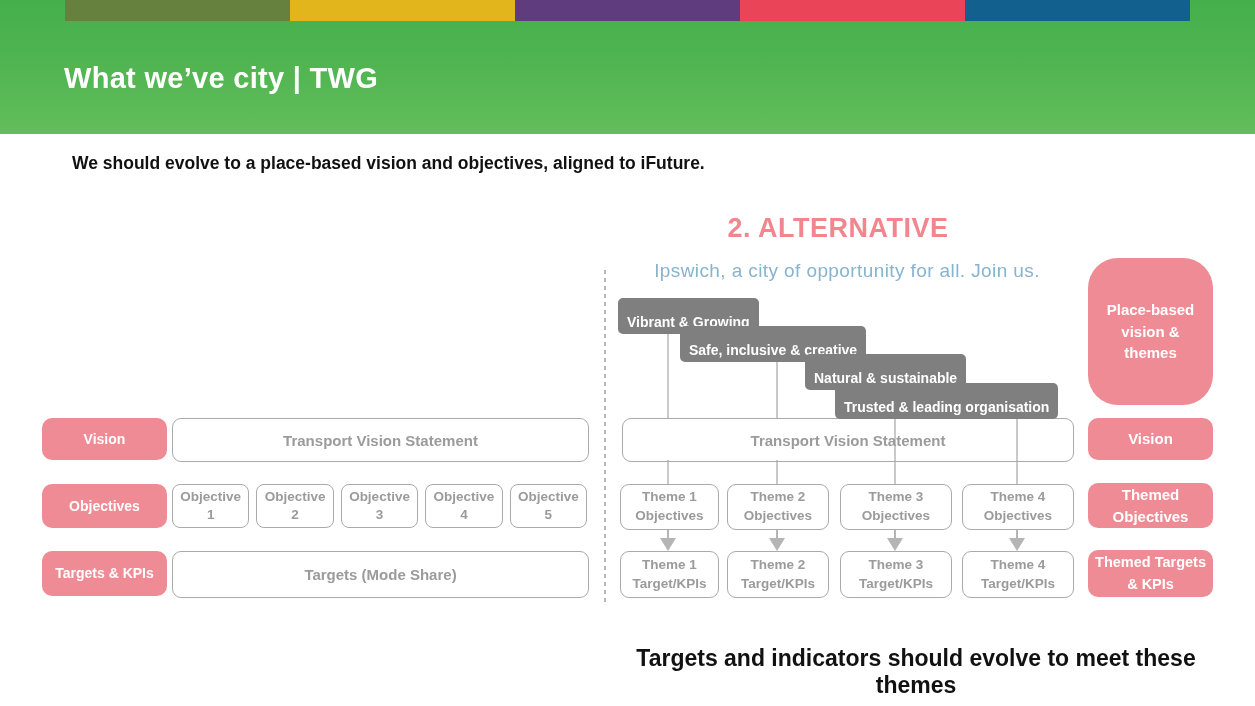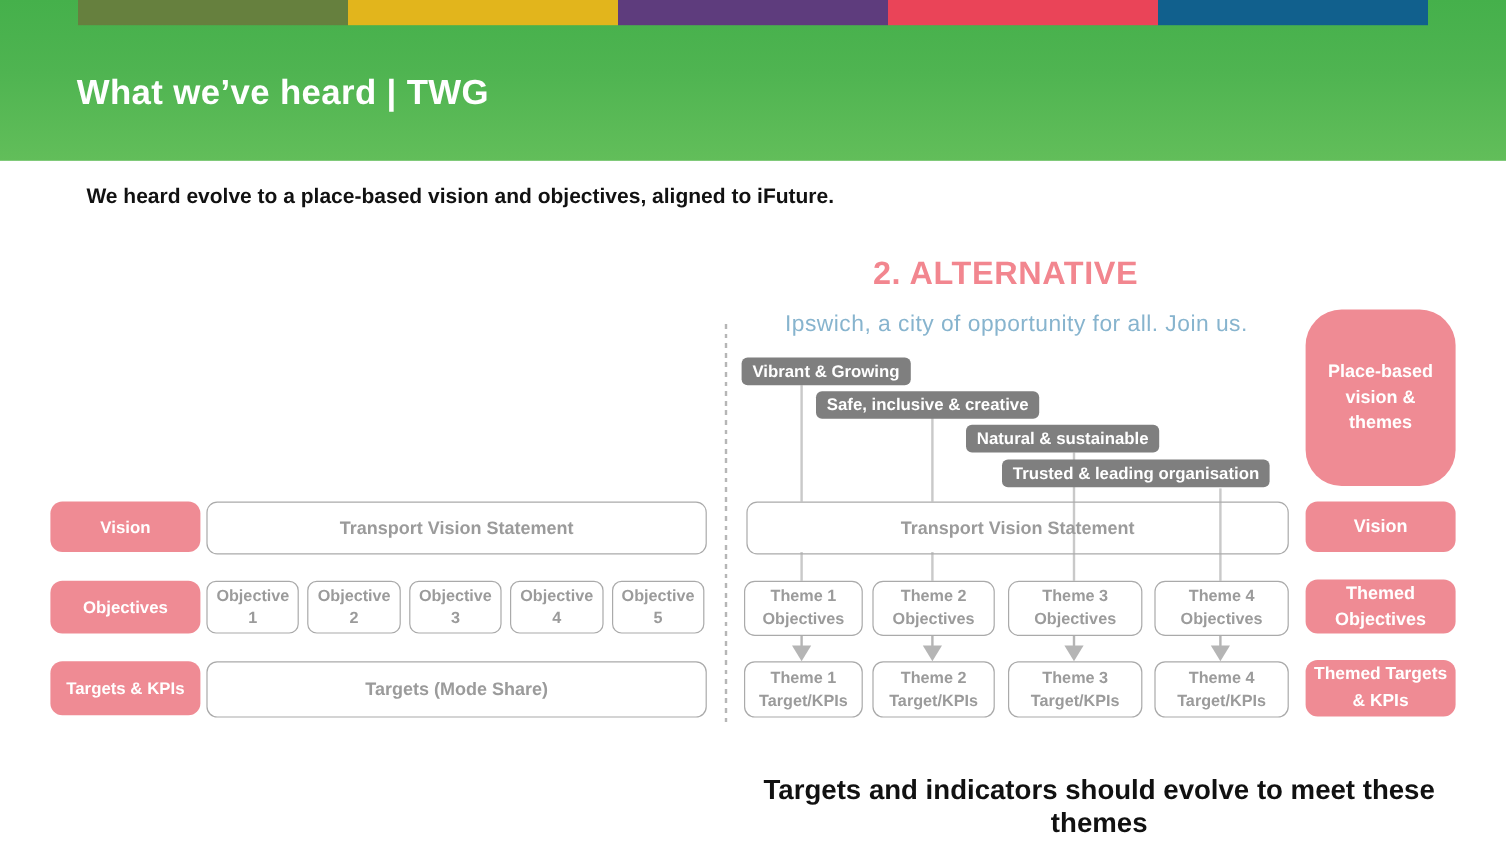--- a/index.html
+++ b/index.html
@@ -30,21 +30,21 @@
   .alt-heading{left:685px;top:213px;width:306px;}
 
   
   .divider{position:absolute;left:604px;top:270px;width:2px;height:332px;
            background:repeating-linear-gradient(180deg,#b6b6b6 0 4px,transparent 4px 8px);}
   .quote{position:absolute;left:622px;top:260px;width:450px;text-align:center;
          font-size:19px;color:#87b4ce;letter-spacing:0.4px;}
 
   
   .theme-pill{position:absolute;background:#7f7f7f;color:#fff;font-weight:bold;font-size:14px;
-              padding:3px 9px 4px;border-radius:5px;white-space:nowrap;z-index:3;}
+              padding:16px 9px 4px;border-radius:5px;white-space:nowrap;z-index:3;}
   .tp1{left:618px;top:298px;} .tp2{left:680px;top:326px;}
   .tp3{left:805px;top:354px;} .tp4{left:835px;top:383px;}
 
   
   .vline{position:absolute;width:2px;background:#c9c9c9;z-index:1;}
   .vl1a{left:667px;top:321px;height:97px;} .vl2a{left:776px;top:348px;height:70px;}
   .vl3a{left:894px;top:377px;height:107px;} .vl4a{left:1016px;top:407px;height:77px;}
   .vl1b{left:667px;top:460px;height:24px;} .vl2b{left:776px;top:460px;height:24px;}
   .stem{position:absolute;width:2px;height:12px;top:528px;background:#b5b5b5;z-index:1;}
   .st1{left:667px;} .st2{left:776px;} .st3{left:894px;} .st4{left:1016px;}
@@ -91,24 +91,24 @@
 <body>
 
 <div class="slide">
 
   <div class="header-band">
     <div class="stripe s1"></div>
     <div class="stripe s2"></div>
     <div class="stripe s3"></div>
     <div class="stripe s4"></div>
     <div class="stripe s5"></div>
-    <h1 class="slide-title">What we’ve heard | TWG</h1>
-  </div>
-
-  <p class="intro">We heard evolve to a place-based vision and objectives, aligned to iFuture.</p>
+    <h1 class="slide-title">What we’ve city | TWG</h1>
+  </div>
+
+  <p class="intro">We should evolve to a place-based vision and objectives, aligned to iFuture.</p>
 
   <div class="sec-heading alt-heading">2. ALTERNATIVE</div>
 
   <div class="divider"></div>
 
   <div class="quote">Ipswich, a city of opportunity for all. Join us.</div>
 
   <div class="theme-pill tp1">Vibrant &amp; Growing</div>
   <div class="theme-pill tp2">Safe, inclusive &amp; creative</div>
   <div class="theme-pill tp3">Natural &amp; sustainable</div>

